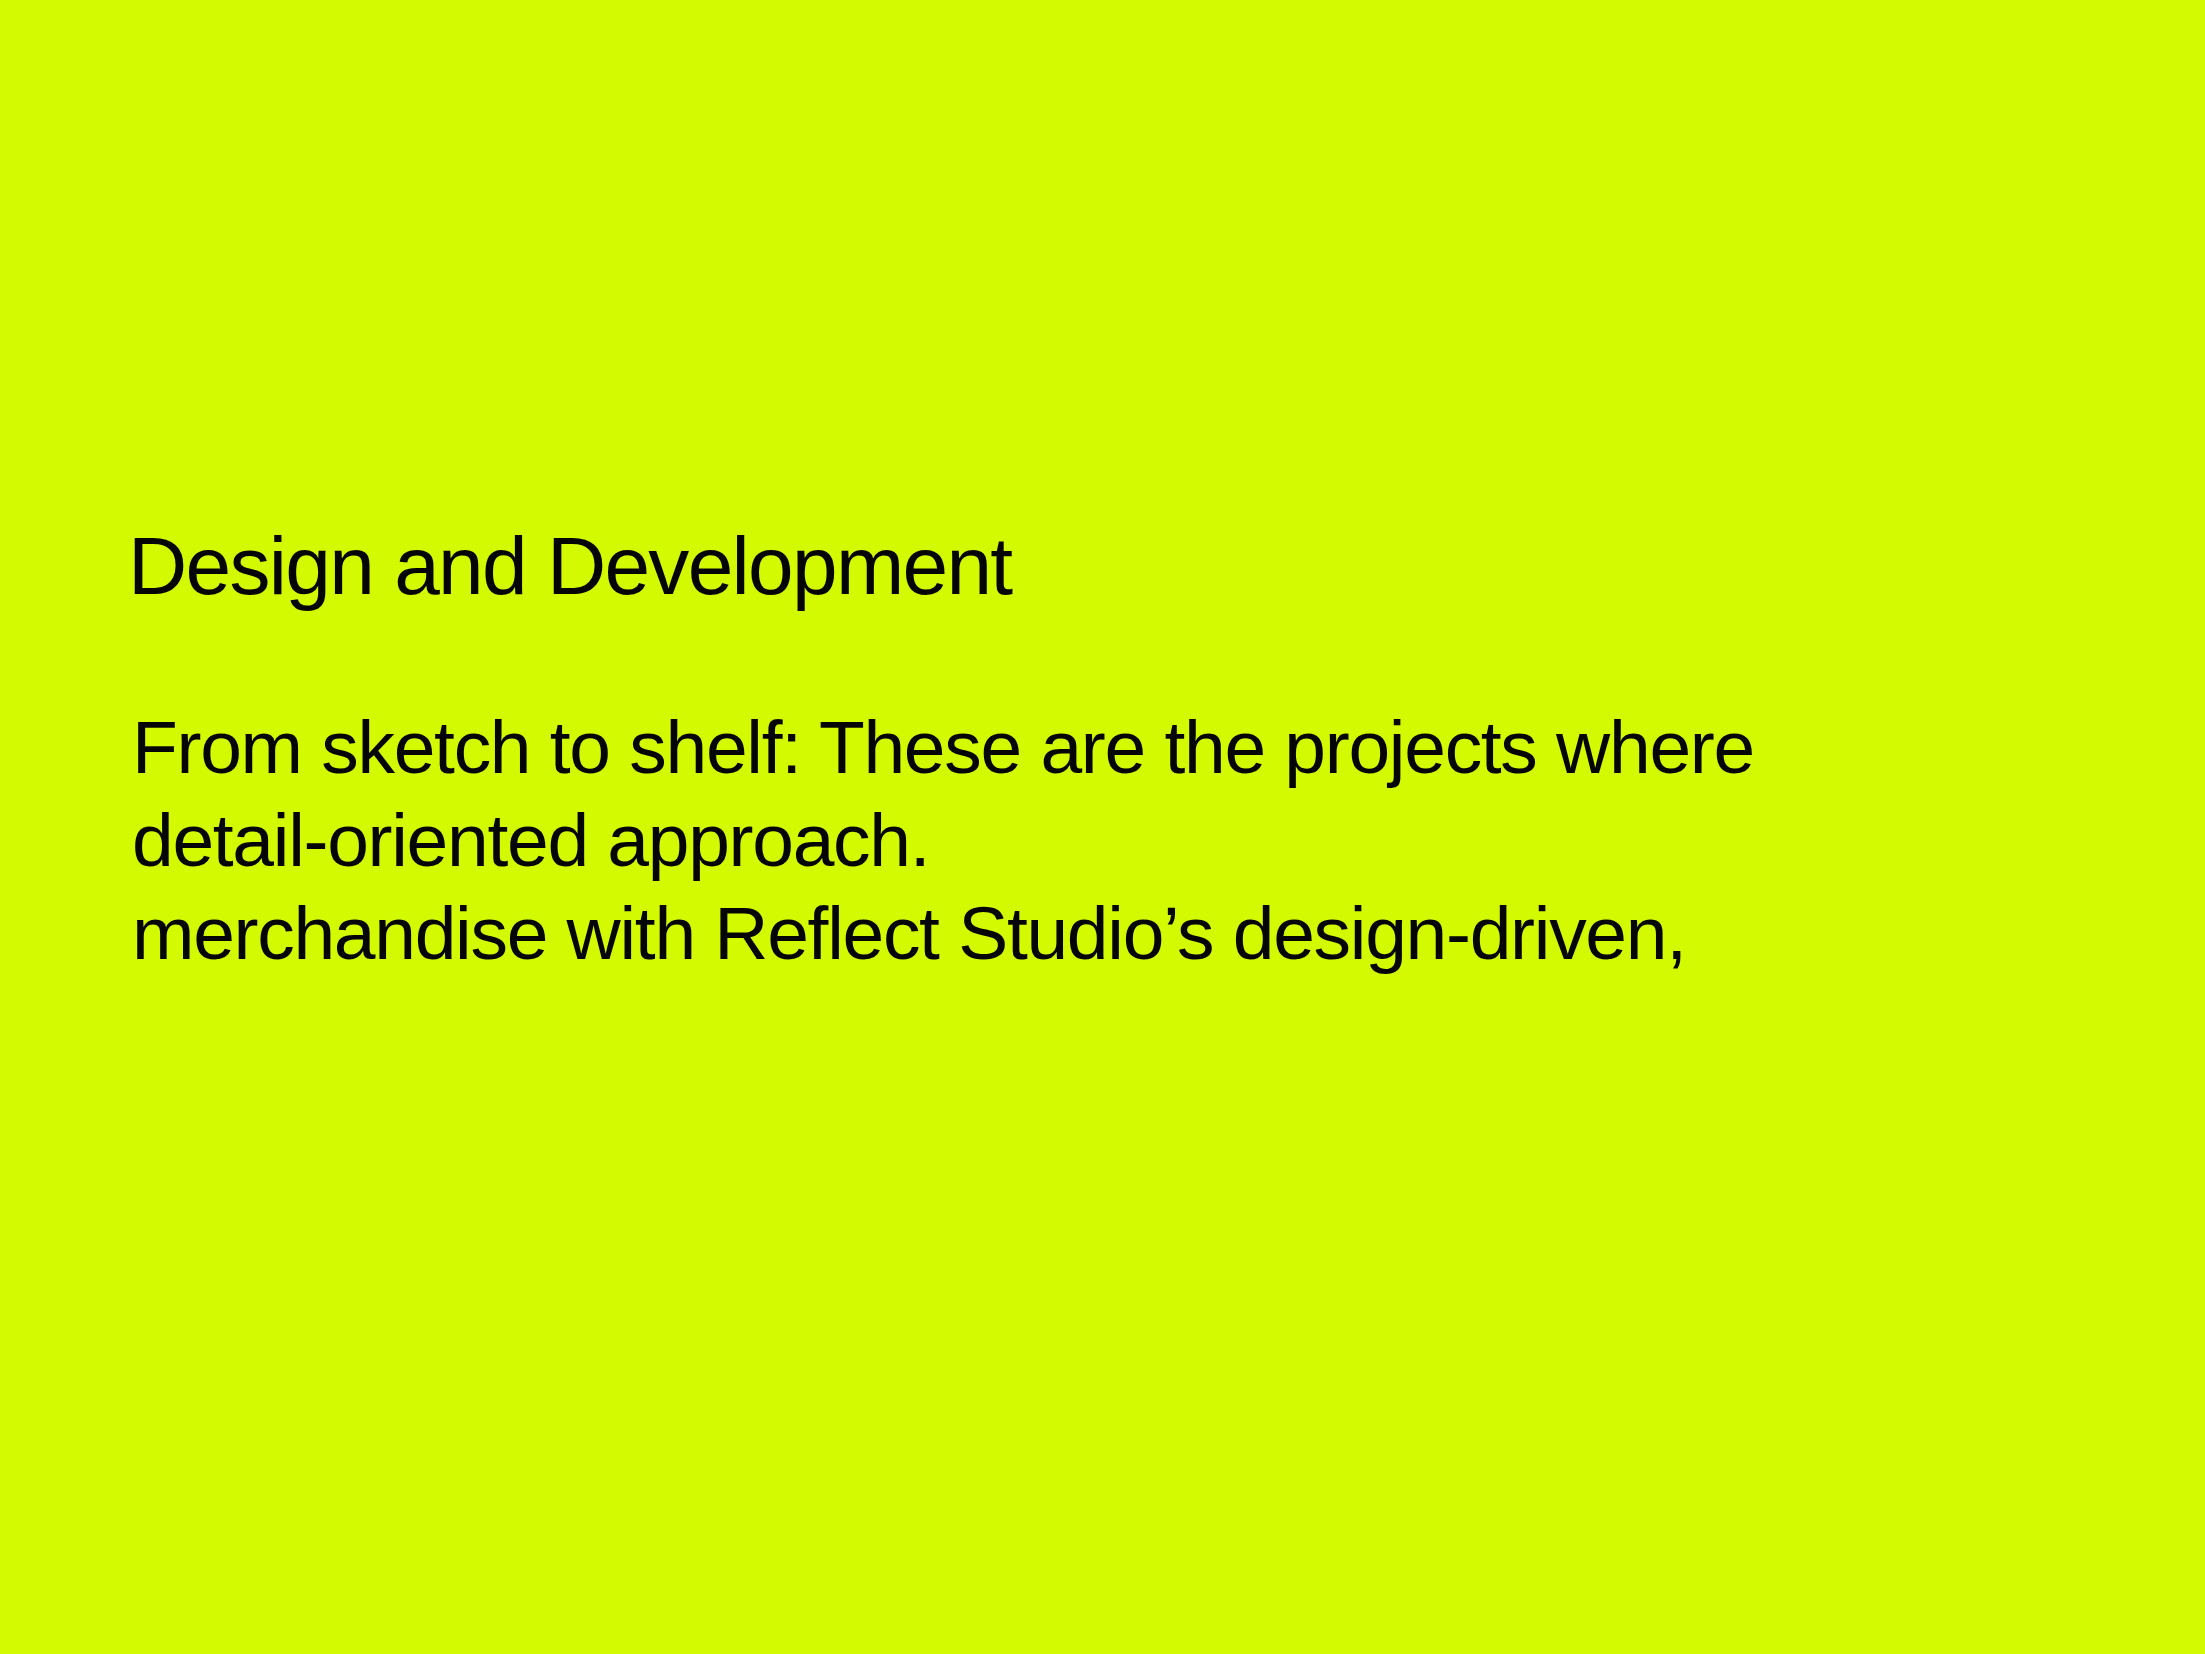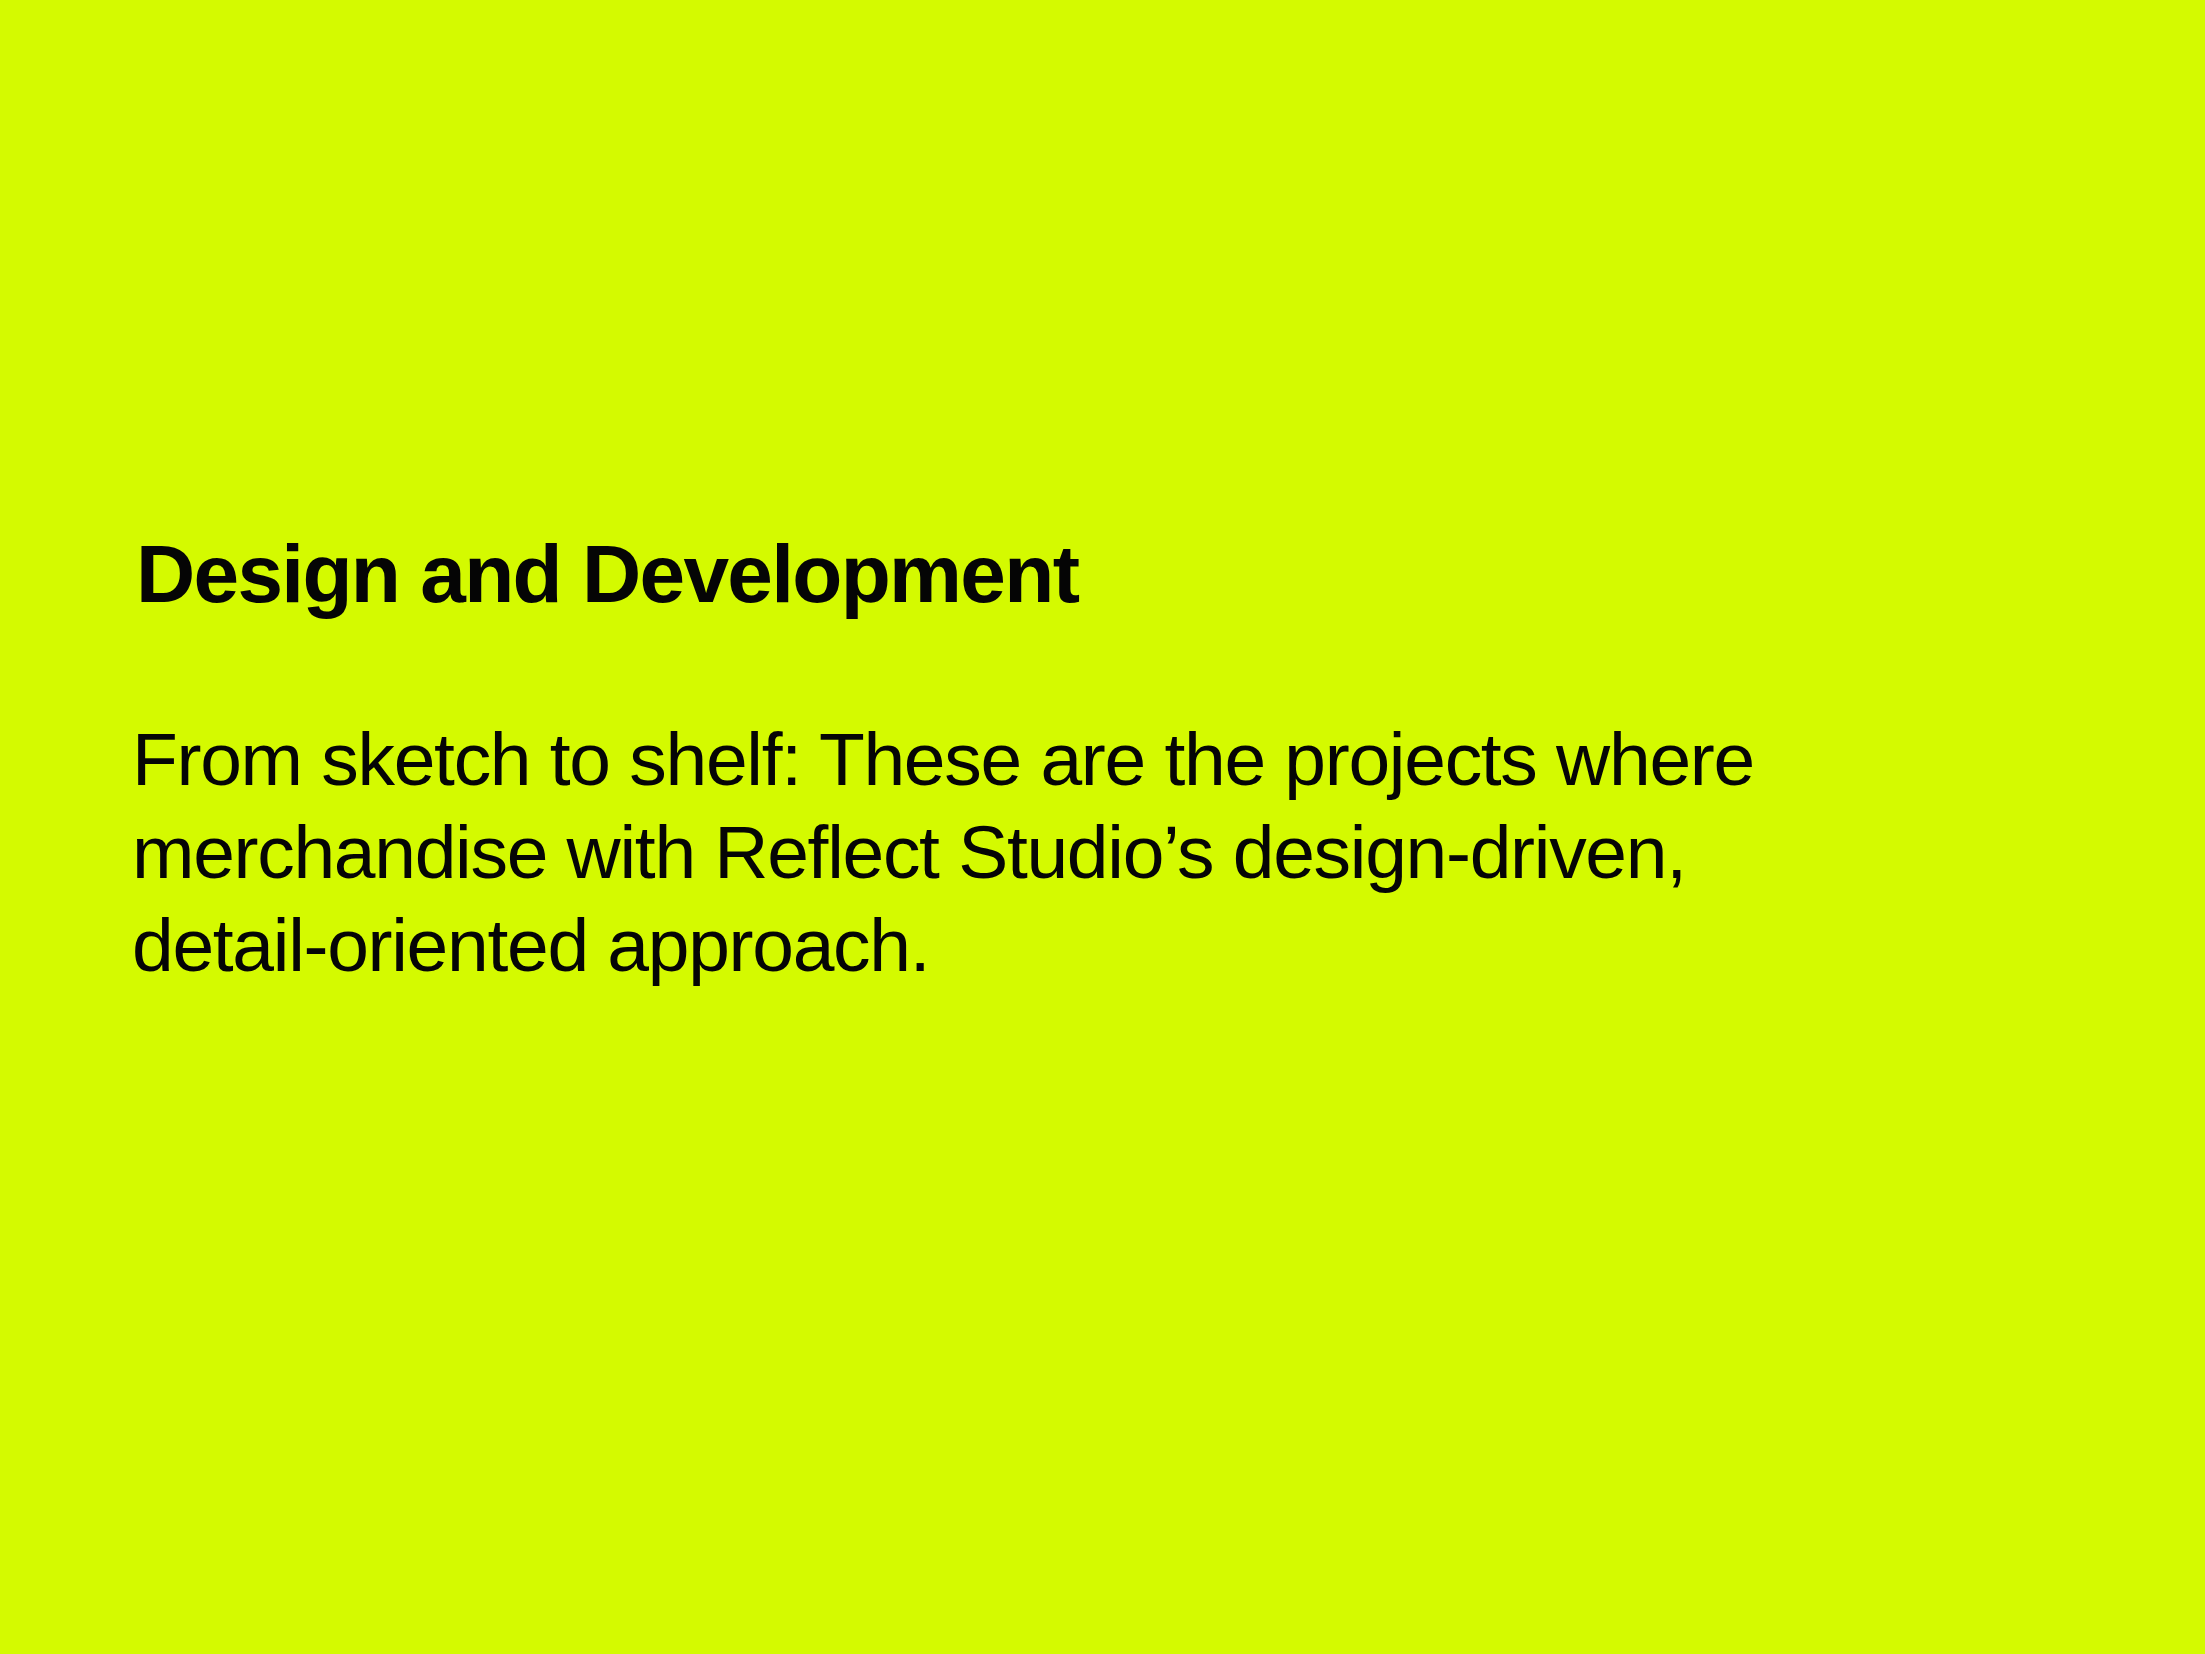--- a/index.html
+++ b/index.html
@@ -23,23 +23,23 @@
   }
 
   .content-block {
     position: absolute;
     left: 124px;
     top: 521px;
     width: 1994px;
   }
 
   .section-heading {
-    margin: 12px;
+    margin: 4px;
     font-size: 82px;
-    font-weight: 700;
+    font-weight: 400;
     line-height: 1.0;
     letter-spacing: -1.7px;
     color: #050505;
     white-space: nowrap;
   }
 
   .section-body {
     margin: 8px;
     padding-top: 86px;
     font-size: 75px;
@@ -58,20 +58,20 @@
 <body style="background: rgb(212, 250, 0);">
 
 <div class="canvas" style="background: rgb(212, 250, 0);">
 
   <div class="content-block">
 
     <h2 class="section-heading" style="color: rgb(5, 5, 5);">Design and Development</h2>
 
     <p class="section-body" style="color: rgb(5, 5, 5);">
       <span class="line">From sketch to shelf: These are the projects where</span>
+      <span class="line">detail-oriented approach.</span>
       <span class="line">merchandise with Reflect Studio’s design-driven,</span>
-      <span class="line">detail-oriented approach.</span>
     </p>
 
   </div>
 
 </div>
 
 
 </body></html>

